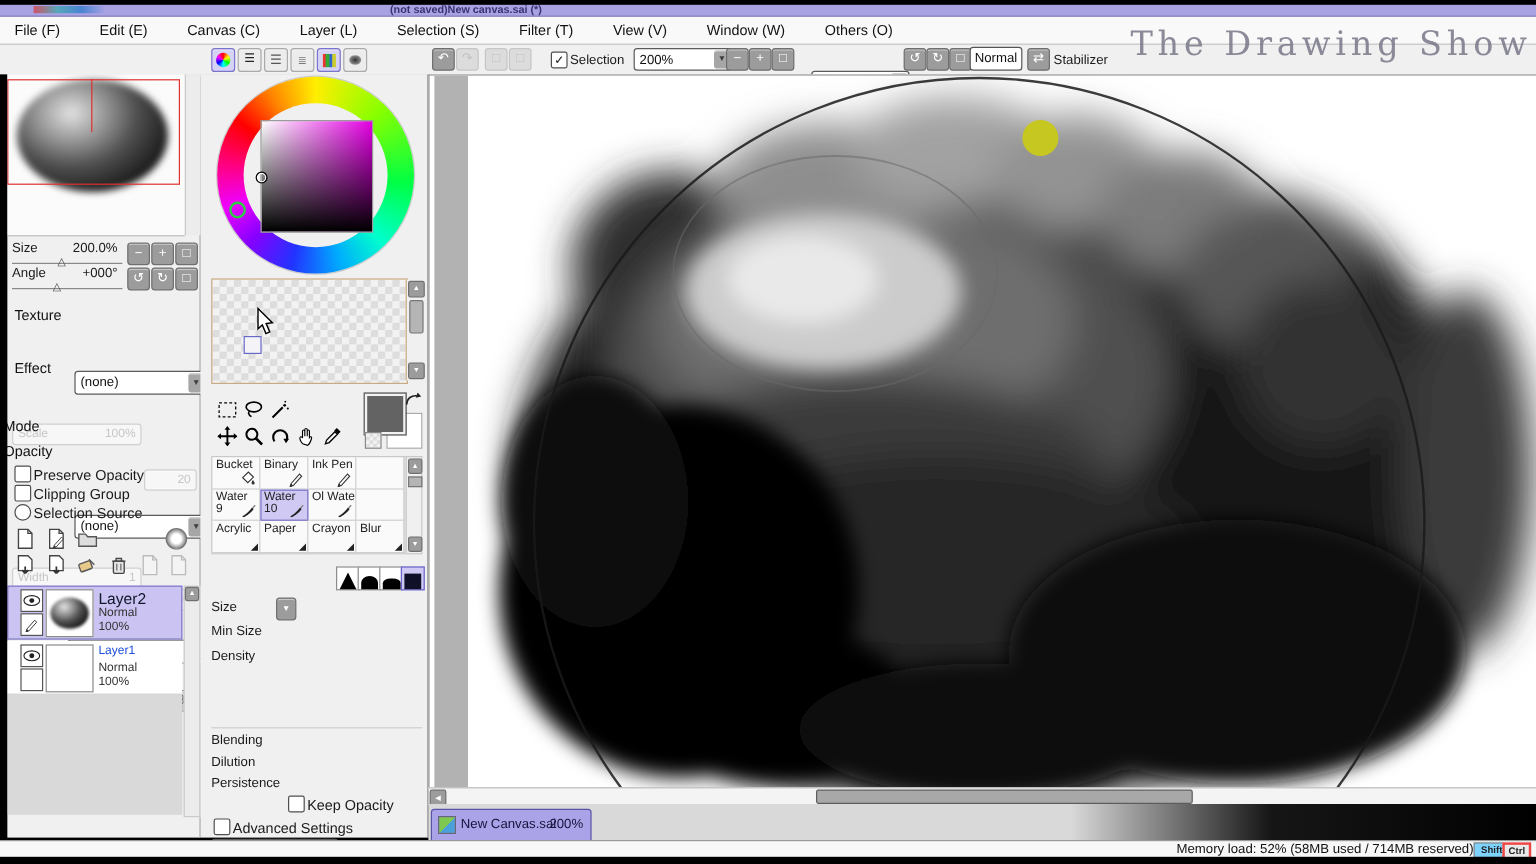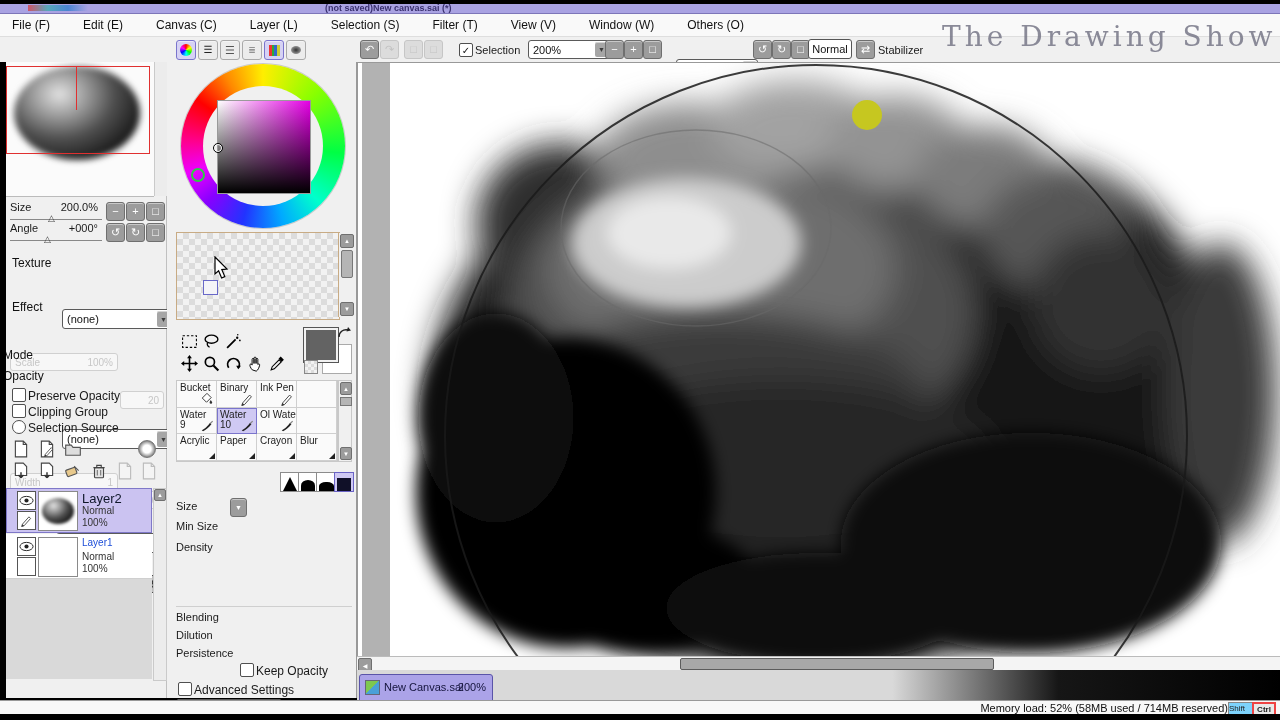--- a/index.html
+++ b/index.html
@@ -613,20 +613,20 @@
   <div class="abs" style="left:357px;top:670px;width:923px;height:30px;background:linear-gradient(90deg,#d9d9d9 0%,#d9d9d9 58%,#161616 76%,#000 100%);">
     <div class="abs" style="left:2px;top:4px;width:132px;height:25px;background:#aba3e8;border:1px solid #5a54a8;border-radius:3px 3px 0 0;">
       <span class="abs" style="left:5px;top:5px;width:13px;height:13px;background:linear-gradient(135deg,#7ec850 0 50%,#4aa0d8 50% 100%);border:1px solid #667;"></span>
       <span class="abs" style="left:24px;top:6px;font-size:11px;color:#14143c;">New Canvas.sai</span>
       <span class="abs" style="right:6px;top:6px;font-size:11px;color:#14143c;">200%</span>
     </div>
   </div>
 
   <div class="abs" style="left:0;top:700px;width:1280px;height:14px;background:#f8f8f8;border-top:1px solid #999;">
     <span class="abs" style="right:52px;top:1px;font-size:11px;color:#111;white-space:nowrap;">Memory load: 52% (58MB used / 714MB reserved)</span>
-    <span class="abs" style="right:27px;top:1px;width:23px;height:11px;border:1px solid #888;background:#7dd3fc;font-size:8px;font-weight:normal;color:#222;text-align:left;line-height:11px;">Shift</span>
+    <span class="abs" style="right:27px;top:1px;width:23px;height:11px;border:1px solid #888;background:#7dd3fc;font-size:8px;font-weight:bold;color:#222;text-align:right;line-height:11px;">Shift</span>
     <span class="abs" style="right:4px;top:1px;width:20px;height:11px;border:2px solid #ef4444;background:#e9e9e9;font-size:8px;font-weight:bold;color:#222;text-align:center;line-height:11px;">Ctrl</span>
   </div>
 
   <div class="abs" style="left:0;top:714px;width:1280px;height:6px;background:#000;"></div>
   <div class="abs" style="left:0;top:62px;width:6px;height:638px;background:#000;"></div>
 
 </div>
 
 </body></html>

